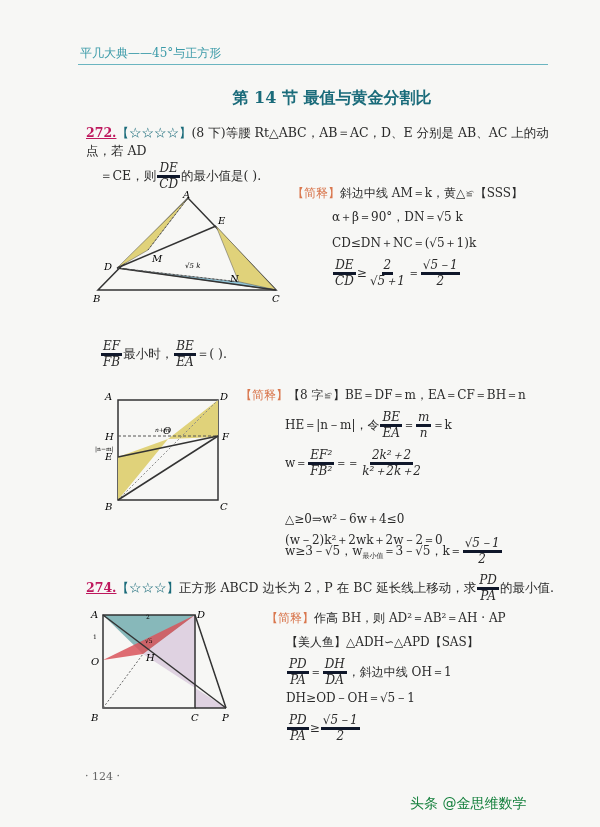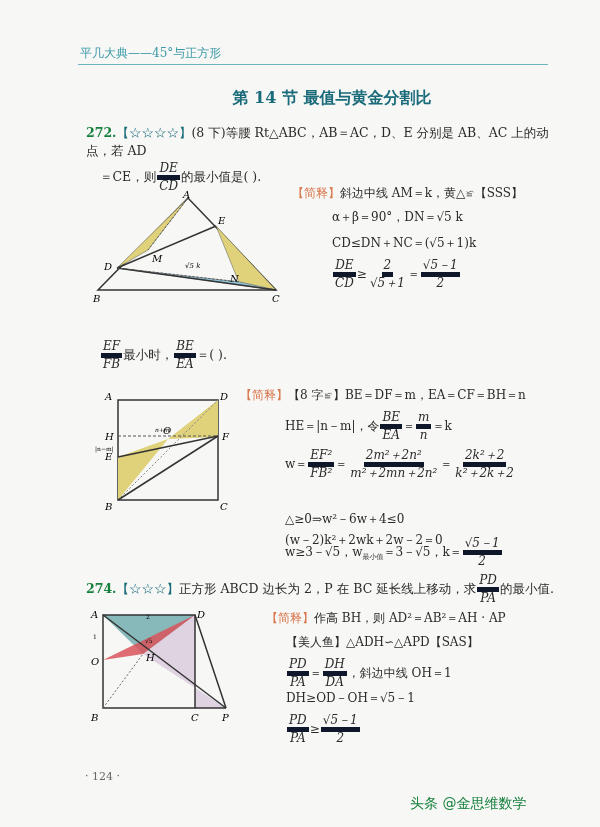--- a/index.html
+++ b/index.html
@@ -5,24 +5,24 @@
   html, body { margin: 0; padding: 0; }
   body {
     width: 600px; height: 827px; background: #f7f7f5; position: relative; overflow: hidden;
     font-family: "DejaVu Serif", "Liberation Serif", serif; color: #2a2a2a;
   }
   .abs { position: absolute; }
   .header-title { left: 80px; top: 45px; font-size: 12px; color: #3a9aa8; }
   .header-rule { left: 78px; top: 64px; width: 470px; height: 1px; background: #6bb5c0; }
   .section-title { left: 0; width: 600px; top: 88px; text-align: center; font-size: 16px; font-weight: bold; color: #1a6b7a; padding-left: 32px; }
   .prob { font-size: 12.5px; line-height: 18px; }
-  .pnum { color: #15803d; font-weight: bold; }
+  .pnum { color: #be185d; font-weight: bold; text-decoration: underline; }
   .stars { color: #1a6b7a; }
   .frac { display: inline-flex; flex-direction: column; align-items: center; vertical-align: middle; font-style: italic; font-size: 12px; line-height: 13px; margin: 0 1px; }
-  .frac .num { border-bottom: 5px solid #0f172a; padding: 0 2px; }
+  .frac .num { border-bottom: 3px solid #0f172a; padding: 0 2px; }
   .frac .den { padding: 0 2px; }
   .sol { font-size: 12px; line-height: 16px; }
   .tag { color: #d9774e; }
   .line { position: absolute; white-space: nowrap; }
   .page-num { left: 85px; top: 770px; font-size: 11px; color: #666; }
   .watermark { left: 410px; top: 795px; font-size: 14px; color: #15803d; font-family: "DejaVu Sans", sans-serif; }
 </style>
 </head>
 <body>
 
@@ -108,24 +108,21 @@
   <div class="line" style="left:45px; top:24px;"><span>HE＝|n－m|，令</span><span class="frac">
         <span class="num">BE</span>
         <span class="den">EA</span>
       </span>＝<span class="frac">
         <span class="num">m</span>
         <span class="den">n</span>
       </span><span>＝k</span></div>
   <div class="line" style="left:45px; top:62px;"><span>w＝</span><span class="frac">
         <span class="num">EF²</span>
         <span class="den">FB²</span>
-      </span>＝<span class="frac">
-        <span class="num">2m²＋2n²</span>
-        <span class="den">m²＋2mn＋2n²</span>
-      </span>＝<span class="frac">
+      </span>＝＝<span class="frac">
         <span class="num">2k²＋2</span>
         <span class="den">k²＋2k＋2</span>
       </span></div>
   <div class="line" style="left:45px; top:100px;margin-top:45px;">(w－2)k²＋2wk＋2w－2＝0</div>
   <div class="line" style="left:45px; top:124px;">△≥0⇒w²－6w＋4≤0</div>
   <div class="line" style="left:45px; top:150px;"><span>w≥3－√5，w</span><sub style="font-size:7px;">最小值</sub><span>＝3－√5，k＝</span><span class="frac">
         <span class="num">√5－1</span>
         <span class="den">2</span>
       </span></div>
 </div>

